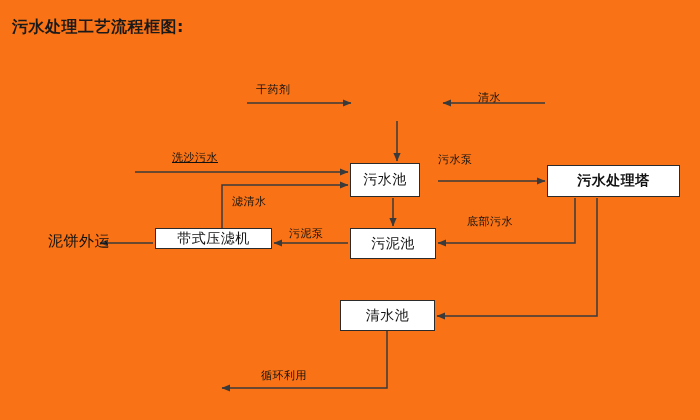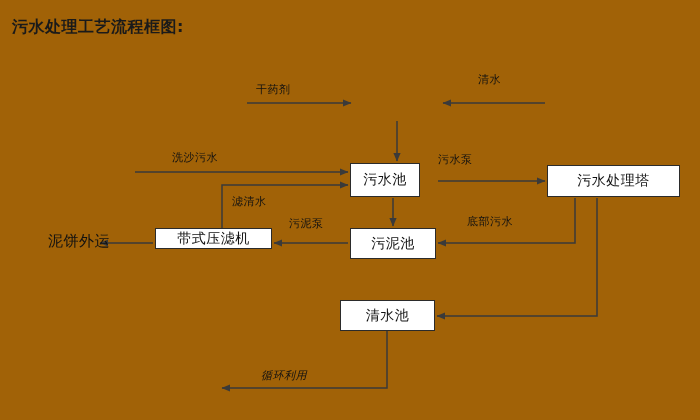--- a/index.html
+++ b/index.html
@@ -4,21 +4,21 @@
 <style>
   html, body {
     margin: 0;
     padding: 0;
     background: #ffffff;
   }
   #canvas {
     position: relative;
     width: 700px;
     height: 420px;
-    background: #a16207;
+    background: #f97316;
     overflow: hidden;
     font-family: "DejaVu Sans", "Liberation Sans", sans-serif;
   }
   #title {
     position: absolute;
     left: 12px;
     top: 17px;
     font-size: 16px;
     font-weight: bold;
     color: #1a1a1a;
@@ -101,47 +101,47 @@
       <path d="M387,331 L387,388 L222,388" marker-end="url(#ah)"></path>
 
     </g>
   </svg>
 
 
   <div class="node" style="left:350px; top:163px; width:70px; height:34px;">
     <span>污水池</span>
   </div>
 
-  <div class="node" style="left:547px; top:165px; width:133px; height:32px;">
+  <div class="node" style="left:547px; top:165px; width:133px; height:32px;font-weight:bold;">
     <span>污水处理塔</span>
   </div>
 
   <div class="node" style="left:155px; top:228px; width:117px; height:21px;">
     <span>带式压滤机</span>
   </div>
 
   <div class="node" style="left:350px; top:228px; width:86px; height:31px;">
     <span>污泥池</span>
   </div>
 
   <div class="node" style="left:340px; top:300px; width:95px; height:31px;">
     <span>清水池</span>
   </div>
 
   <div class="edge-label" style="left:256px; top:82px;">干药剂</div>
 
-  <div class="edge-label" style="left:478px; top:72px;">清水</div>
+  <div class="edge-label" style="left:478px; top:90px;">清水</div>
 
-  <div class="edge-label" style="left:172px; top:150px;">洗沙污水</div>
+  <div class="edge-label" style="left:172px; top:150px;text-decoration:underline;">洗沙污水</div>
 
   <div class="edge-label" style="left:232px; top:194px;">滤清水</div>
 
   <div class="edge-label" style="left:438px; top:152px;">污水泵</div>
 
-  <div class="edge-label" style="left:289px; top:216px;">污泥泵</div>
+  <div class="edge-label" style="left:289px; top:226px;">污泥泵</div>
 
   <div class="edge-label" style="left:467px; top:214px;">底部污水</div>
 
-  <div class="edge-label" style="left:261px; top:368px;font-style:italic;">循环利用</div>
+  <div class="edge-label" style="left:261px; top:368px;">循环利用</div>
 
   <div class="terminal-label" style="left:12px; top:232px;">泥饼外运</div>
 
 </div>
 
 </body></html>

